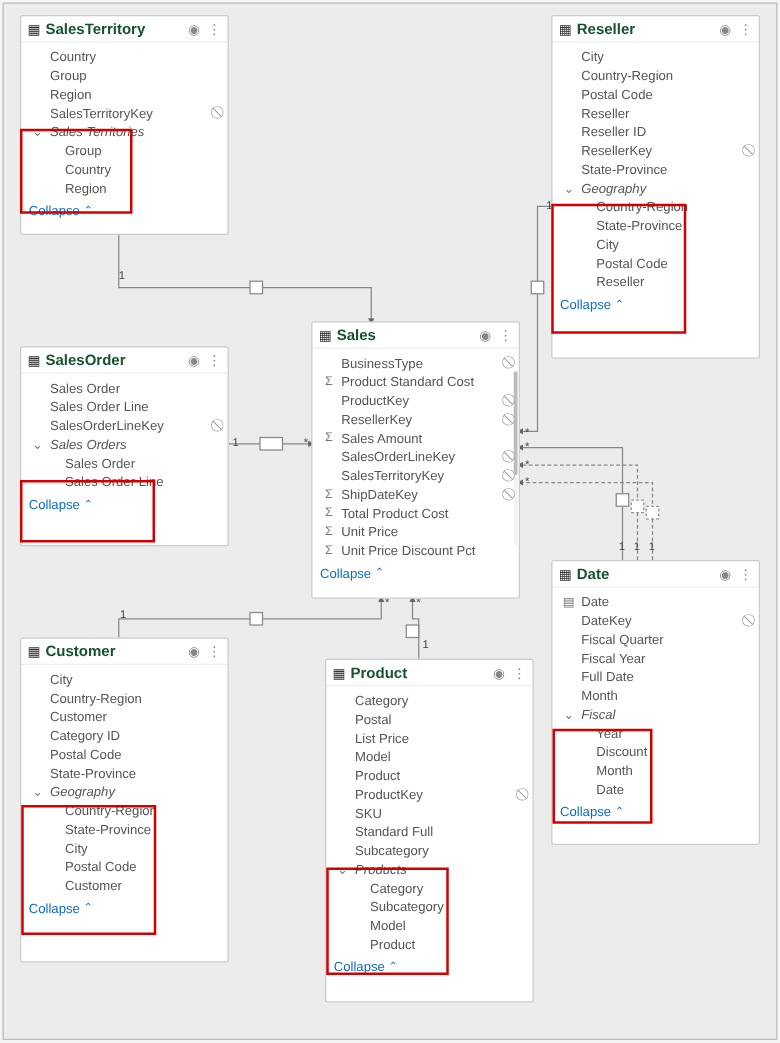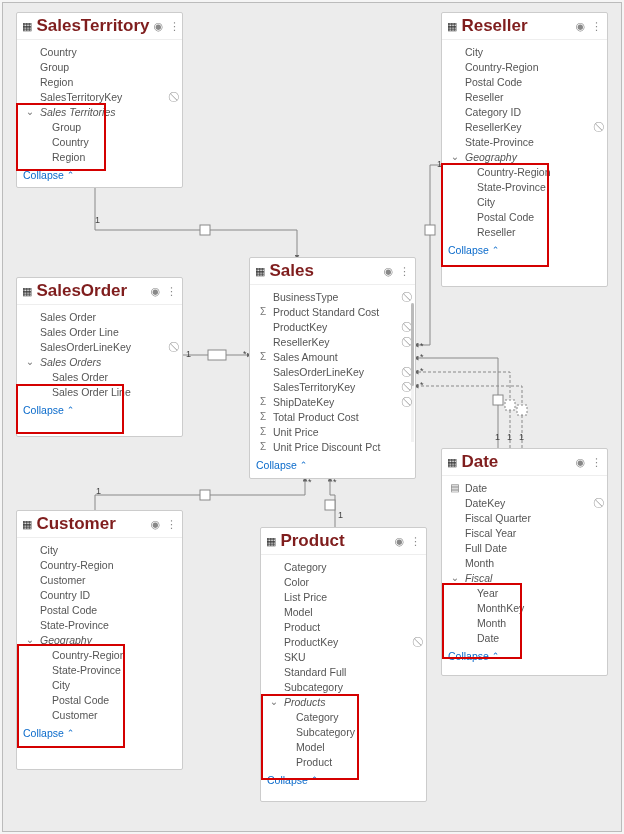--- a/index.html
+++ b/index.html
@@ -1,29 +1,29 @@
 <!DOCTYPE html>
 <html><head>
 <meta charset="utf-8">
 <style>
   * { box-sizing: border-box; margin: 0; padding: 0; }
   body { font-family: "Segoe UI", Arial, sans-serif; font-size: 11px; color: #333; background: #f5f5f5; width: 624px; height: 834px; position: relative; overflow: hidden; }
   .frame { position: absolute; inset: 2px; border: 1px solid #bbb; background: #ececec; }
   .table { position: absolute; background: #fff; border: 1px solid #ccc; border-radius: 2px; display: flex; flex-direction: column; }
   .thead { display: flex; align-items: center; padding: 3px 5px; border-bottom: 1px solid #eee; gap: 4px; }
-  .thead .name { flex: 1; font-weight: 600; font-size: 17px; color: #7f1d1d; }
+  .thead .name { flex: 1; font-weight: 600; font-size: 12px; color: #14532d; }
   .thead .hicons { display: flex; gap: 6px; color: #888; }
   .tbody { padding: 4px 0 2px 0; display: flex; flex-direction: column; overflow: hidden; position: relative; }
   .row { display: flex; align-items: center; padding: 1px 6px 1px 6px; min-height: 15px; gap: 3px; }
   .row .ric { width: 14px; text-align: center; color: #777; font-size: 10px; }
   .row .txt { flex: 1; font-size: 10.5px; color: #555; white-space: nowrap; }
   .row .hid { color: #999; font-size: 10px; }
   .row.hier .txt { font-style: italic; color: #555; }
   .row.child .txt { padding-left: 12px; font-size: 10.5px; }
-  .foot { padding: 3px 6px; font-size: 10.5px; color: #0b6bcb; cursor: pointer; display: flex; align-items: center; gap: 3px; }
+  .foot { padding: 3px 6px; font-size: 10.5px; color: #0b6bcb; cursor: pointer; display: flex; gap: 3px; }
   .foot .chv { font-size: 9px; }
   .redbox { position: absolute; border: 2px solid #d40000; pointer-events: none; }
   svg.bg { position: absolute; inset: 0; width: 624px; height: 834px; pointer-events: none; }
   .cardmark { font-size: 9px; fill: #444; font-family: Arial; }
   .scrollbar { position:absolute; right:1px; top:18px; bottom:14px; width:3px; background:rgba(0,0,0,0.05); }
   .scrollbar .thumb { position:absolute; top:0; height:60%; width:100%; background:#bbb; border-radius:2px;}
 </style>
 </head>
 <body>
 <div class="frame"></div>
@@ -143,21 +143,21 @@
         <div class="row">
           <span class="ric"></span>
           <span class="txt">Postal Code</span>
         </div>
         <div class="row">
           <span class="ric"></span>
           <span class="txt">Reseller</span>
         </div>
         <div class="row">
           <span class="ric"></span>
-          <span class="txt">Category ID</span>
+          <span class="txt">Reseller ID</span>
         </div>
         <div class="row">
           <span class="ric"></span>
           <span class="txt">ResellerKey</span>
           <span class="hid">⃠</span>
         </div>
         <div class="row">
           <span class="ric"></span>
           <span class="txt">State-Province</span>
         </div>
@@ -318,21 +318,21 @@
         <div class="row">
           <span class="ric"></span>
           <span class="txt">Country-Region</span>
         </div>
         <div class="row">
           <span class="ric"></span>
           <span class="txt">Customer</span>
         </div>
         <div class="row">
           <span class="ric"></span>
-          <span class="txt">Country ID</span>
+          <span class="txt">Category ID</span>
         </div>
         <div class="row">
           <span class="ric"></span>
           <span class="txt">Postal Code</span>
         </div>
         <div class="row">
           <span class="ric"></span>
           <span class="txt">State-Province</span>
         </div>
         <div class="row hier">
@@ -374,21 +374,21 @@
           <span>⋮</span>
         </span>
       </div>
       <div class="tbody">
         <div class="row">
           <span class="ric"></span>
           <span class="txt">Category</span>
         </div>
         <div class="row">
           <span class="ric"></span>
-          <span class="txt">Color</span>
+          <span class="txt">Postal</span>
         </div>
         <div class="row">
           <span class="ric"></span>
           <span class="txt">List Price</span>
         </div>
         <div class="row">
           <span class="ric"></span>
           <span class="txt">Model</span>
         </div>
         <div class="row">
@@ -476,21 +476,21 @@
         <div class="row hier">
           <span class="ric">⌄</span>
           <span class="txt">Fiscal</span>
         </div>
         <div class="row child">
           <span class="ric"></span>
           <span class="txt">Year</span>
         </div>
         <div class="row child">
           <span class="ric"></span>
-          <span class="txt">MonthKey</span>
+          <span class="txt">Discount</span>
         </div>
         <div class="row child">
           <span class="ric"></span>
           <span class="txt">Month</span>
         </div>
         <div class="row child">
           <span class="ric"></span>
           <span class="txt">Date</span>
         </div>
       </div>

